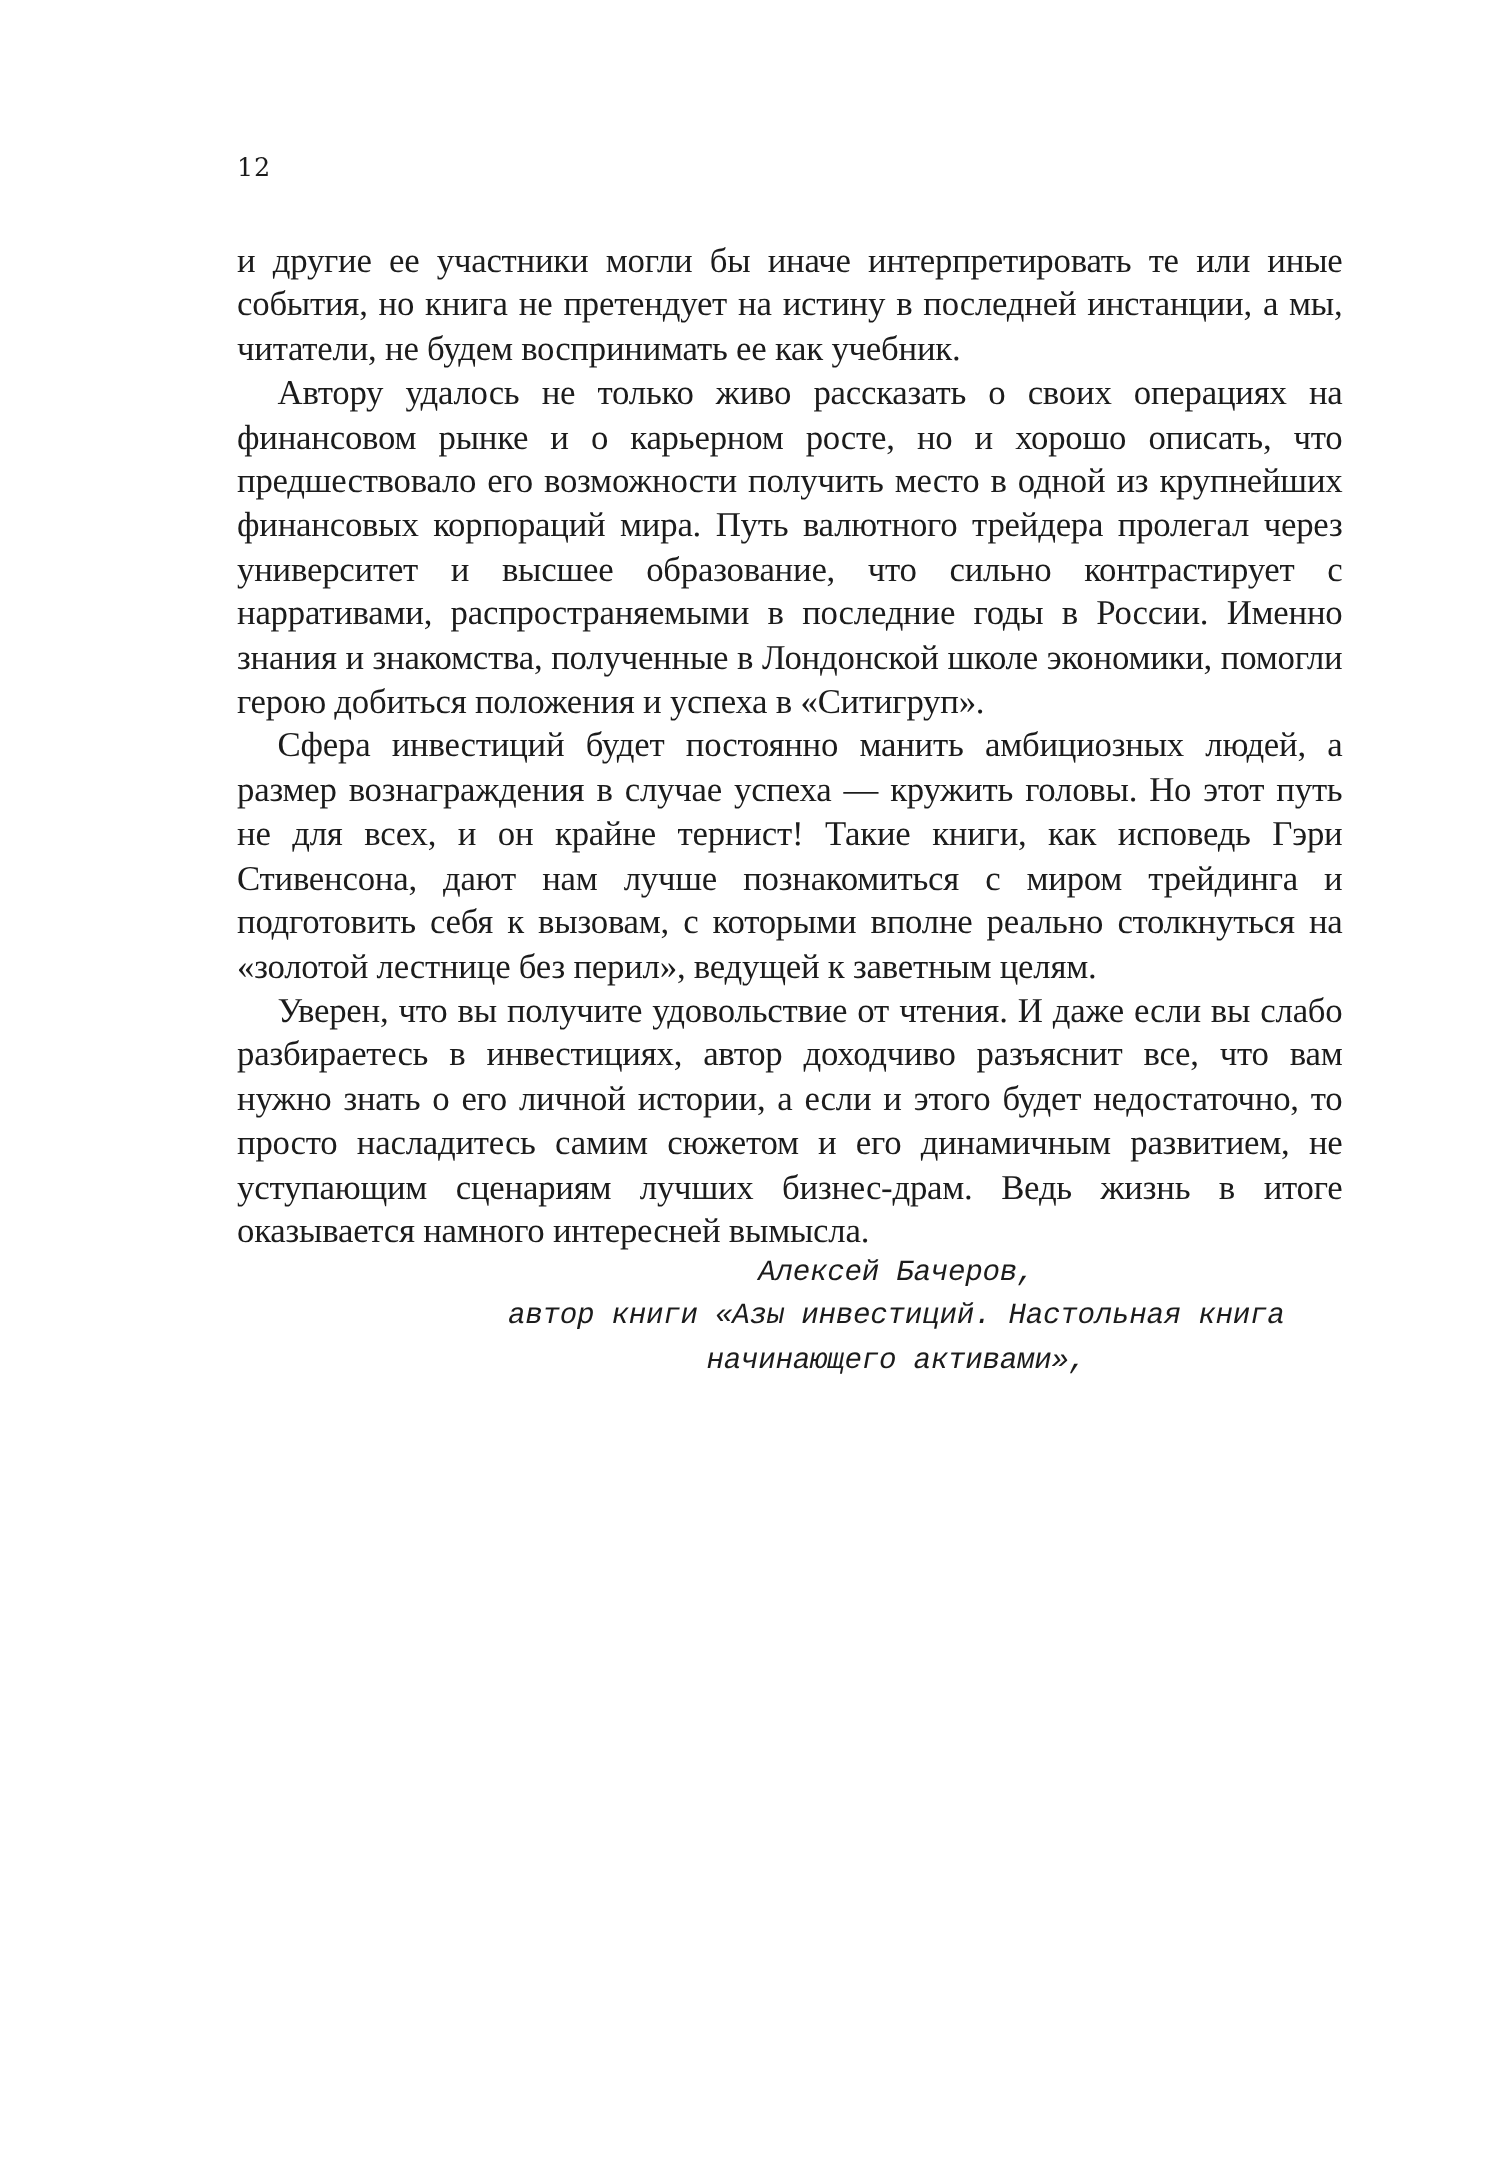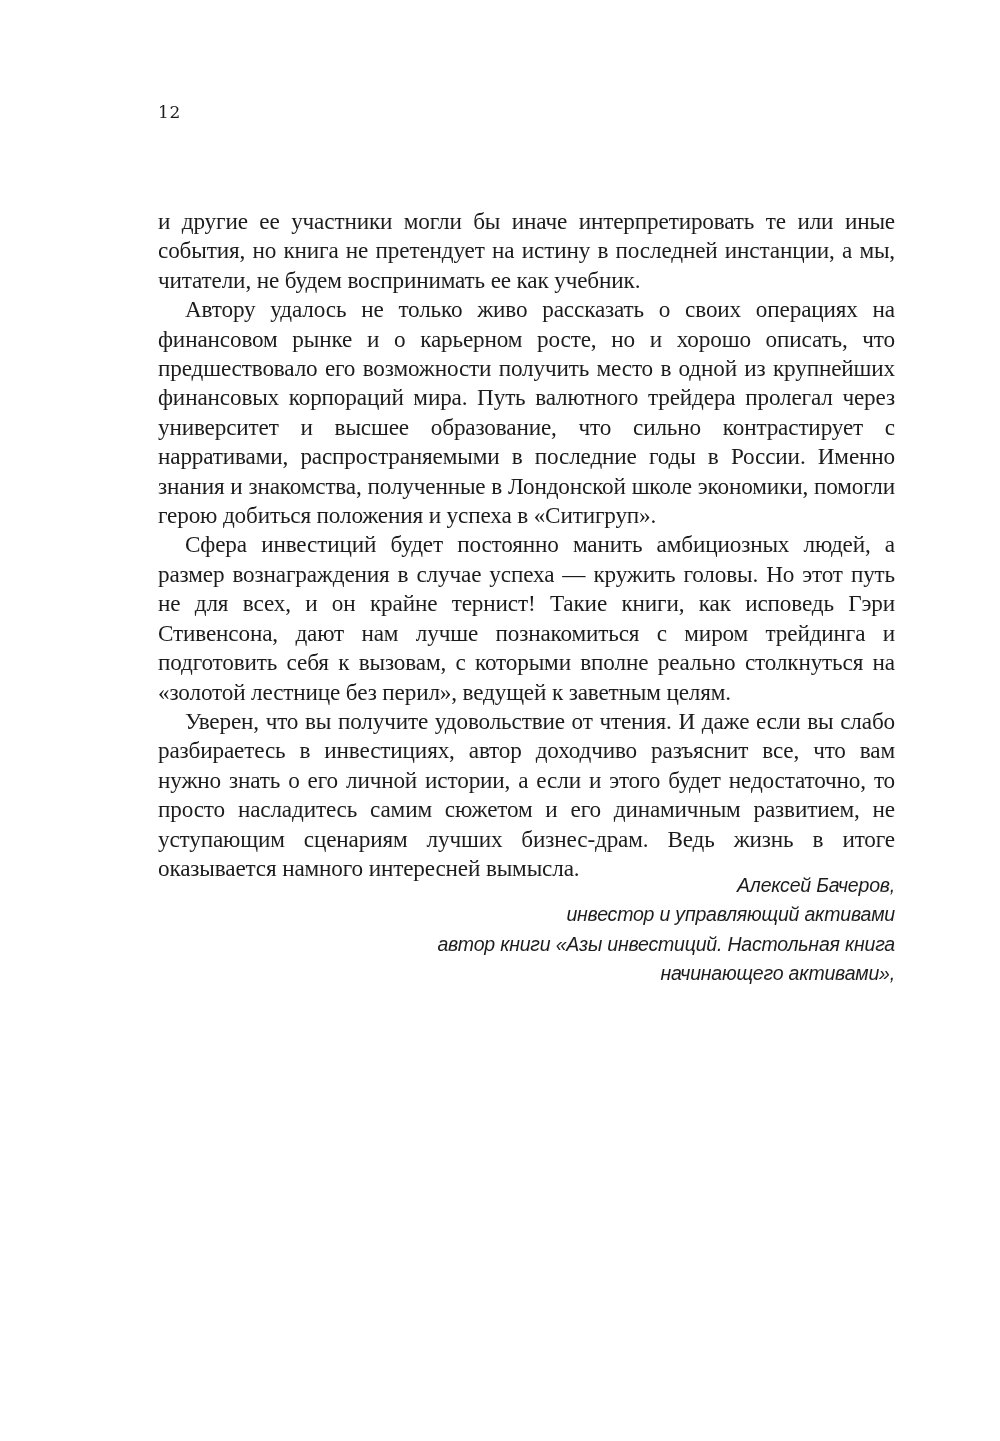--- a/index.html
+++ b/index.html
@@ -45,37 +45,35 @@
       line-height: 29.4px;
       text-align: justify;
       letter-spacing: -0.15px;
     }
     .body-text p {
       margin: 0;
       hyphens: manual;
     }
     .body-text p.first {
       text-indent: 0;
-      margin-top: 47px;
     }
     .body-text p.indent {
       text-indent: 27px;
     }
     .signature {
       position: absolute;
       top: 834px;
       left: 300px;
       width: 595px;
-      font-family: Liberation Sans, sans-serif;
+      font-family: Liberation Mono, monospace;
       font-style: italic;
       font-size: 19.5px;
       line-height: 29.4px;
-      text-align: right;
+      text-align: center;
       letter-spacing: -0.2px;
-      margin-top: 37px;
     }
     .signature div {
       white-space: nowrap;
     }
   </style>
 </head>
 <body>
 
 <div class="running-head">
   <span class="page-number">12</span>
@@ -83,16 +81,15 @@
 
 <div class="body-text">
   <p class="first">и другие ее участники могли бы иначе интерпретировать те или иные события, но книга не претендует на истину в последней инстанции, а мы, читатели, не будем воспринимать ее как учебник.</p>
   <p class="indent">Автору удалось не только живо рассказать о своих операциях на финансовом рынке и о карьерном росте, но и хорошо описать, что предшествовало его возможности получить место в одной из крупнейших финансовых корпораций мира. Путь валютного трейдера пролегал через университет и высшее образование, что сильно контрастирует с нарративами, распространяемыми в последние годы в России. Именно знания и знакомства, полученные в Лондонской школе экономики, помогли герою добиться положения и успеха в «Ситигруп».</p>
   <p class="indent">Сфера инвестиций будет постоянно манить амбициозных людей, а размер вознаграждения в случае успеха — кружить головы. Но этот путь не для всех, и он крайне тернист! Такие книги, как исповедь Гэри Стивенсона, дают нам лучше познакомиться с миром трейдинга и подготовить себя к вызовам, с которыми вполне реально столкнуться на «золотой лестнице без перил», ведущей к заветным целям.</p>
   <p class="indent">Уверен, что вы получите удовольствие от чтения. И даже если вы слабо разбираетесь в инвестициях, автор доходчиво разъяснит все, что вам нужно знать о его личной истории, а если и этого будет недостаточно, то просто насладитесь самим сюжетом и его динамичным развитием, не уступающим сценариям лучших бизнес-драм. Ведь жизнь в итоге оказывается намного интересней вымысла.</p>
 </div>
 
 <div class="signature">
   <div>Алексей Бачеров,</div>
-  <div>инвестор и управляющий активами</div>
   <div>автор книги «Азы инвестиций. Настольная книга</div>
   <div>начинающего активами»,</div>
 </div>
 
 </body></html>

